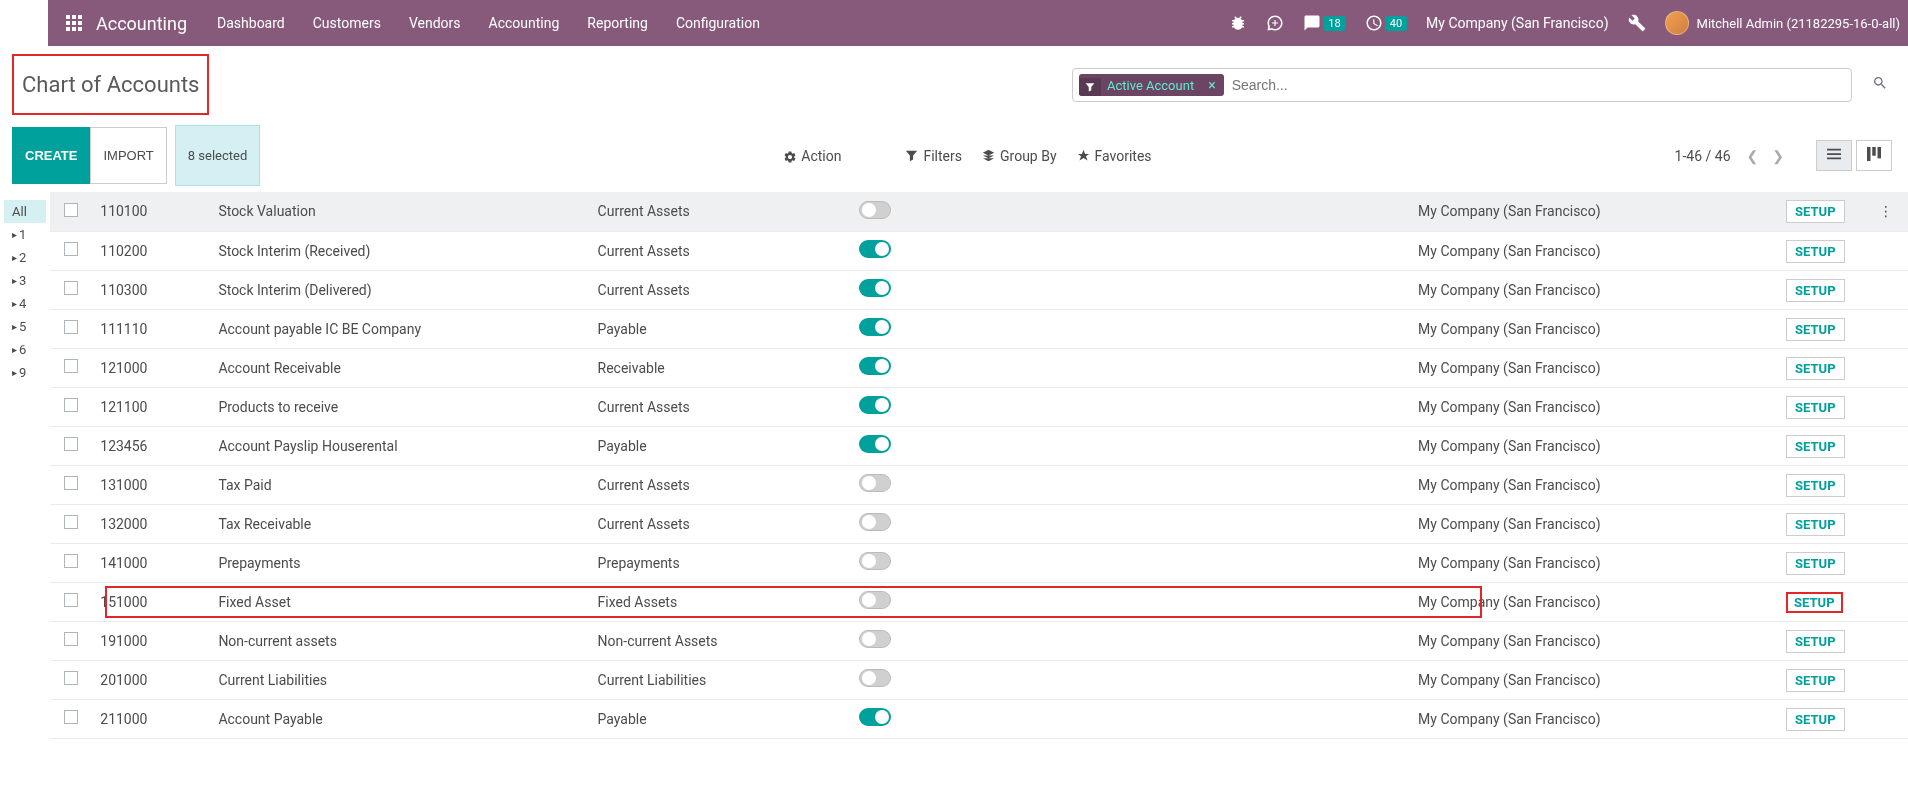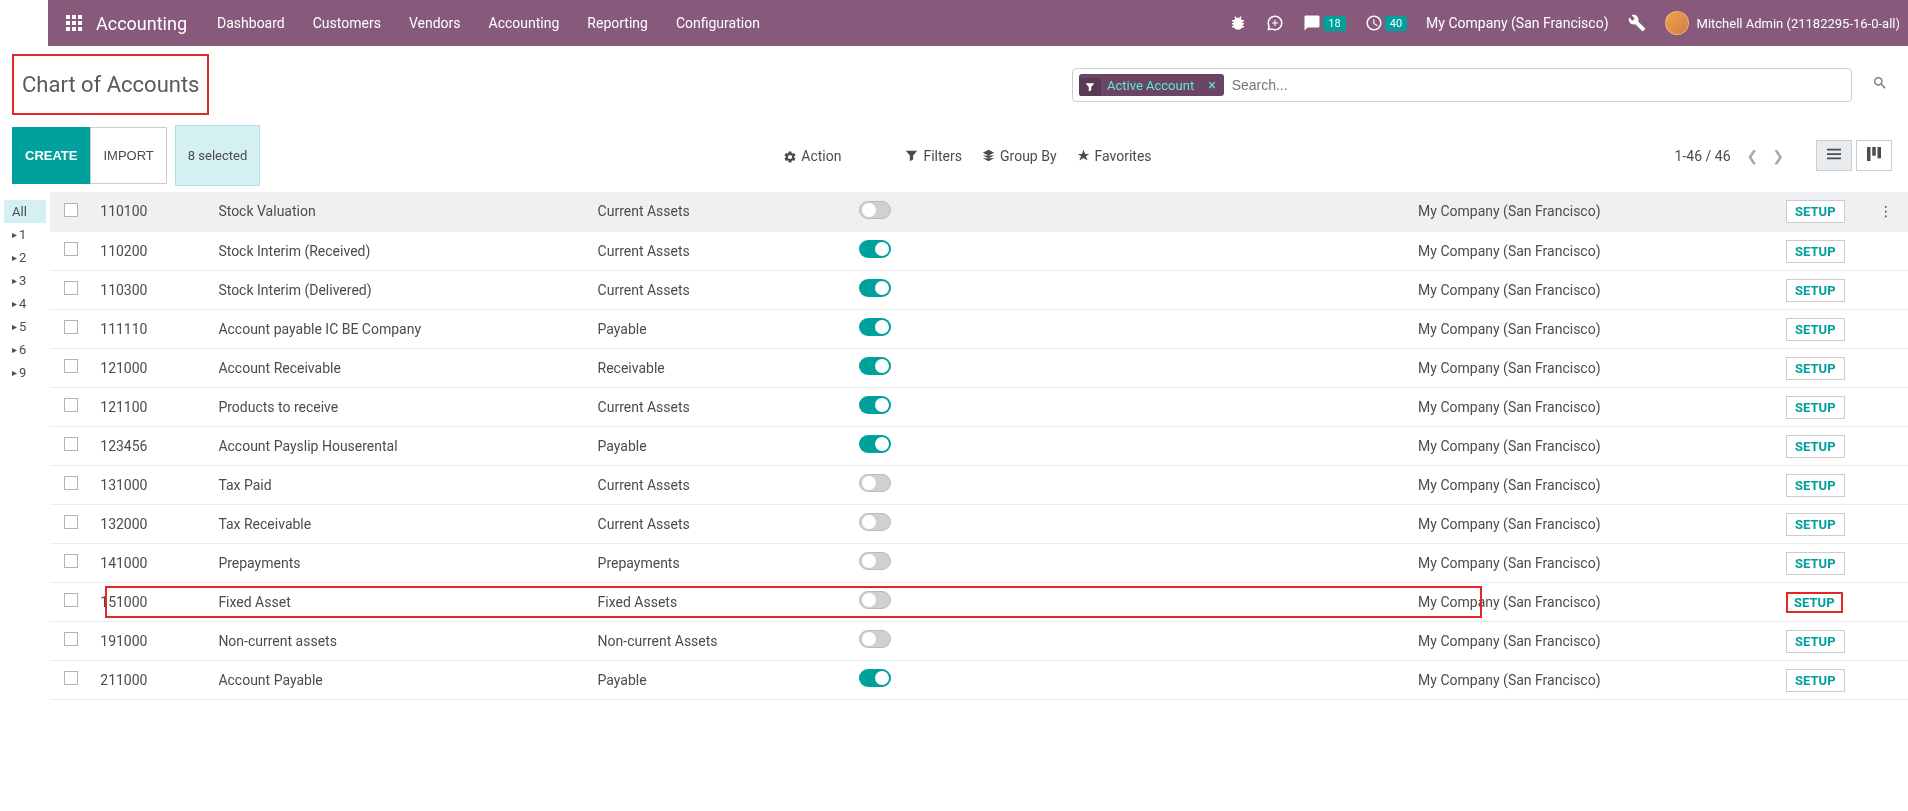--- a/index.html
+++ b/index.html
@@ -374,20 +374,30 @@
             <td class="col-code">191000</td>
             <td class="col-name">Non-current assets</td>
             <td class="col-type">Non-current Assets</td>
             <td class="col-toggle"><span class="toggle off"><span class="toggle-knob"></span></span></td>
             <td class="col-company">My Company (San Francisco)</td>
             <td class="col-setup"><span class="setup-btn">SETUP</span></td>
             <td class="col-kebab"></td>
           </tr>
           <tr>
             <td class="col-check"><span class="checkbox"></span></td>
+            <td class="col-code">201000</td>
+            <td class="col-name">Current Liabilities</td>
+            <td class="col-type">Current Liabilities</td>
+            <td class="col-toggle"><span class="toggle off"><span class="toggle-knob"></span></span></td>
+            <td class="col-company">My Company (San Francisco)</td>
+            <td class="col-setup"><span class="setup-btn">SETUP</span></td>
+            <td class="col-kebab"></td>
+          </tr>
+          <tr>
+            <td class="col-check"><span class="checkbox"></span></td>
             <td class="col-code">211000</td>
             <td class="col-name">Account Payable</td>
             <td class="col-type">Payable</td>
             <td class="col-toggle"><span class="toggle on"><span class="toggle-knob"></span></span></td>
             <td class="col-company">My Company (San Francisco)</td>
             <td class="col-setup"><span class="setup-btn">SETUP</span></td>
             <td class="col-kebab"></td>
           </tr>
         </tbody>
     </table>

